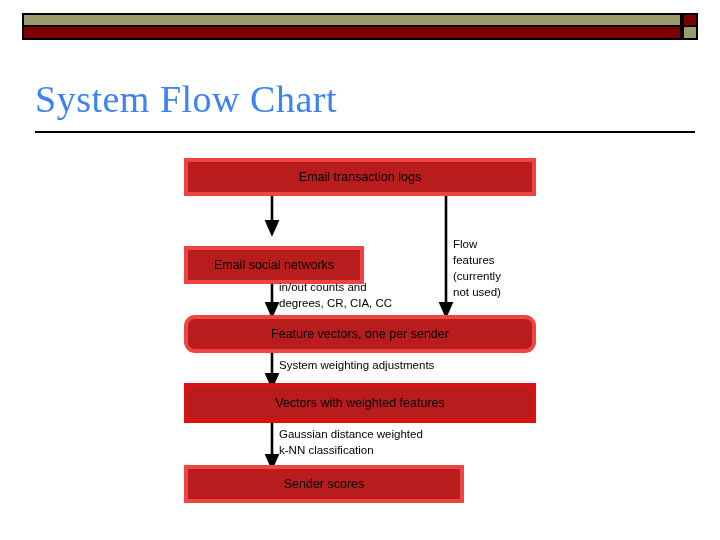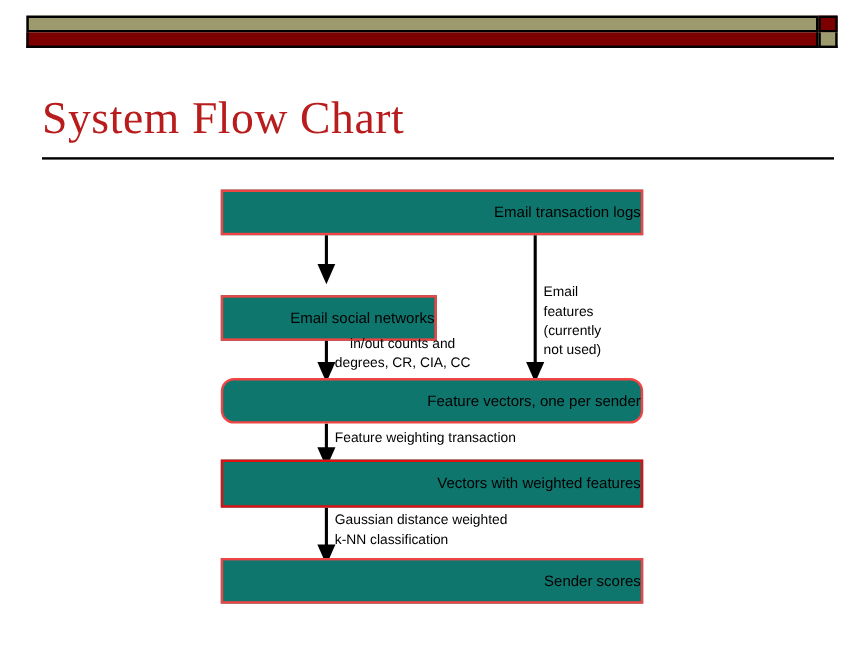--- a/index.html
+++ b/index.html
@@ -68,21 +68,21 @@
 
   
   #slide-title {
     position: absolute;
     left: 35px;
     top: 76px;
     width: 640px;
     font-family: "Liberation Serif", "DejaVu Serif", serif;
     font-size: 38px;
     line-height: 46px;
-    color: #b91c1c;
+    color: #3b82f6;
     letter-spacing: 0.5px;
     white-space: nowrap;
   }
   #title-rule {
     position: absolute;
     left: 35px;
     top: 131px;
     width: 660px;
     height: 2px;
     background: #000000;
@@ -92,25 +92,25 @@
   #flowchart {
     position: absolute;
     left: 0;
     top: 0;
     width: 720px;
     height: 540px;
   }
   .node-box {
     position: absolute;
     box-sizing: border-box;
-    background: #0f766e;
-    border: 2px solid #ef4444;
+    background: #b91c1c;
+    border: 4px solid #ef4444;
     display: flex;
     align-items: center;
-    justify-content: flex-end;
+    justify-content: center;
     color: #000000;
     font-size: 12.5px;
     font-family: "Liberation Sans", sans-serif;
     white-space: nowrap;
   }
   .node-box.highlight {
     border-color: #dd1111;
   }
 
   .edge-label {
@@ -173,39 +173,39 @@
   </div>
 
   <div class="node-box" style="left:184px; top:315px; width:352px; height:38px;border-radius:11px;">
     <span>Feature vectors, one per sender</span>
   </div>
 
   <div class="node-box highlight" style="left:184px; top:383px; width:352px; height:40px;">
     <span>Vectors with weighted features</span>
   </div>
 
-  <div class="node-box" style="left:184px; top:465px; width:352px; height:38px;">
+  <div class="node-box" style="left:184px; top:465px; width:280px; height:38px;">
     <span>Sender scores</span>
   </div>
 
 
-  <div class="edge-label" style="left:279px; top:279px;text-align:center;">
+  <div class="edge-label" style="left:279px; top:279px;">
     <div>in/out counts and</div>
     <div>degrees, CR, CIA, CC</div>
   </div>
 
   <div class="edge-label" style="left:453px; top:236px;">
-    <div>Email</div>
+    <div>Flow</div>
     <div>features</div>
     <div>(currently</div>
     <div>not used)</div>
   </div>
 
   <div class="edge-label" style="left:279px; top:357px;">
-    <div>Feature weighting transaction</div>
+    <div>System weighting adjustments</div>
   </div>
 
   <div class="edge-label" style="left:279px; top:426px;">
     <div>Gaussian distance weighted</div>
     <div>k-NN classification</div>
   </div>
 
 </div>
 
 </body></html>

